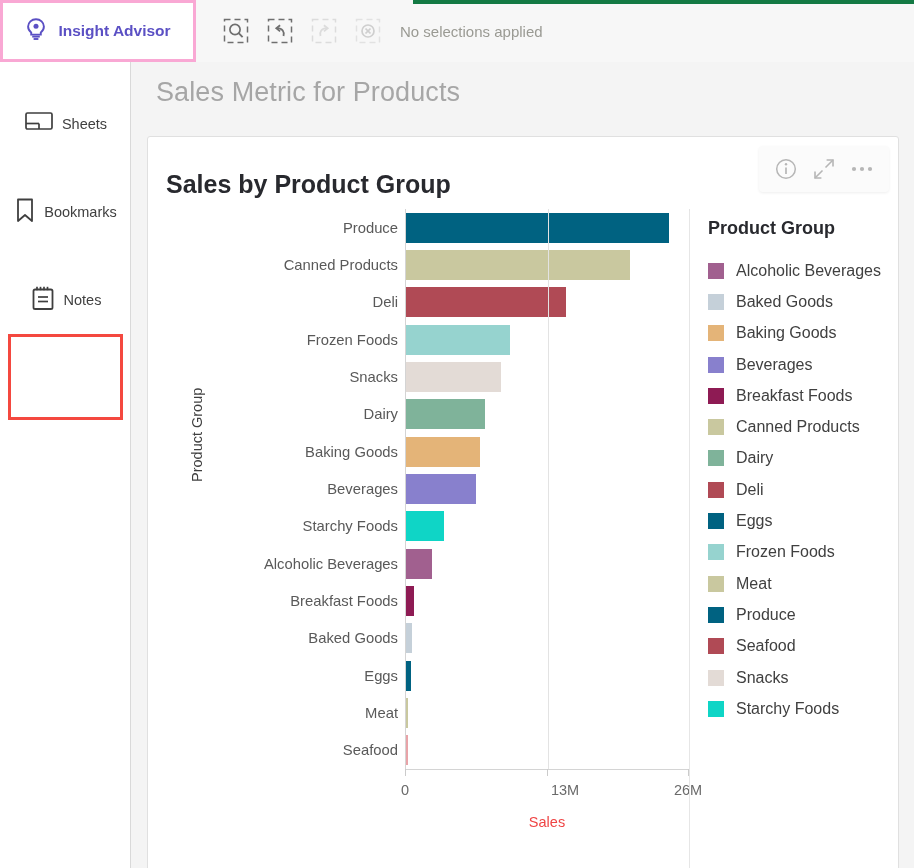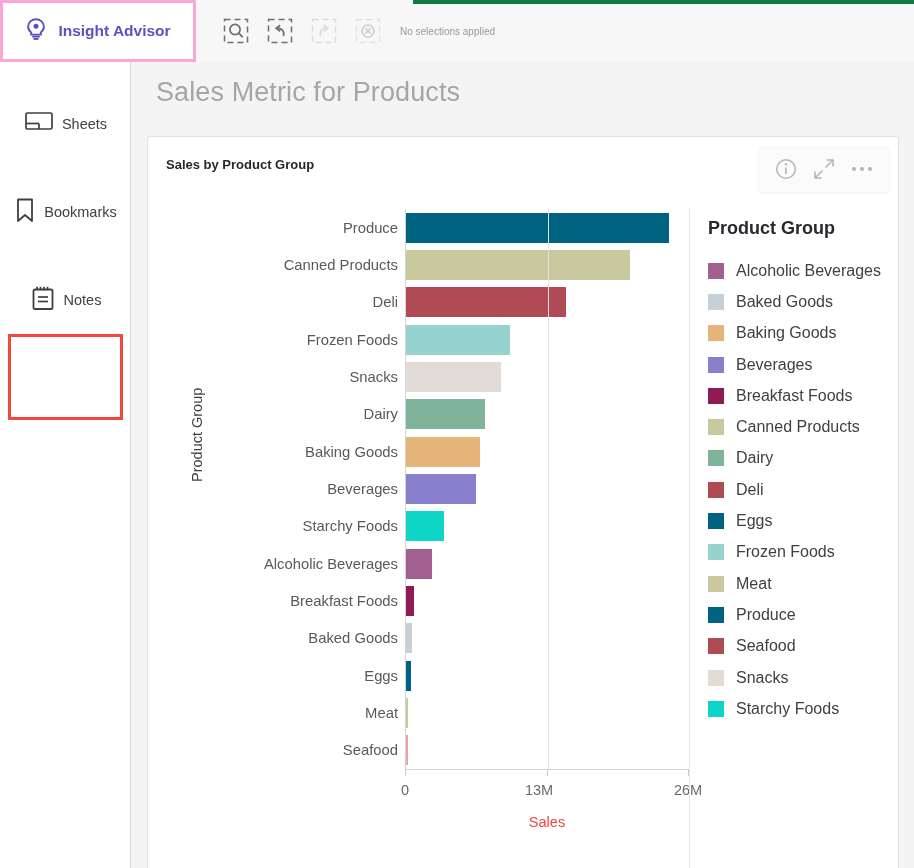--- a/index.html
+++ b/index.html
@@ -44,21 +44,21 @@
     background: #f7f7f7;
   }
   .tb-icon {
     width: 44px; height: 44px;
     display: flex; align-items: center; justify-content: center;
     cursor: pointer;
   }
   .tb-icon.disabled { cursor: default; opacity: 1; }
   #sel-text {
     margin-left: 10px;
-    font-size: 10px; color: #9a9a93;
+    font-size: 15px; color: #9a9a93;
   }
 
   
   #rail {
     position: absolute; left: 0; top: 62px; width: 131px; height: 806px;
     background: #ffffff;
     border-right: 1px solid #d9d9d9;
     padding-top: 18px;
   }
   .rail-item {
@@ -87,22 +87,22 @@
     letter-spacing: 0.1px;
   }
   #card {
     position: absolute; left: 16px; top: 74px;
     width: 752px; height: 779px;
     background: #ffffff;
     border: 1px solid #e0e0e0;
     border-radius: 3px;
   }
   #card-title {
-    position: absolute; left: 18px; top: 20px;
-    font-size: 13px; font-weight: 700; color: #28292e;
+    position: absolute; left: 18px; top: 33px;
+    font-size: 25px; font-weight: 700; color: #28292e;
   }
   #card-actions {
     position: absolute; right: 9px; top: 9px;
     height: 46px;
     display: flex; align-items: center; gap: 4px;
     background: #fbfbfb;
     border-radius: 4px;
     padding: 0 10px;
     box-shadow: 0 1px 3px rgba(0,0,0,0.07);
   }
@@ -370,21 +370,21 @@
               <div class="bar" title="Meat" style="left: 0px; top: 504px; width: 2px; background: rgb(201, 200, 159);"></div>
               <div class="bar" title="Seafood" style="left: 0px; top: 541.333px; width: 2px; background: rgb(232, 163, 168);"></div>
               <div class="gridline" style="left: 141.5px;"></div>
               <div class="gridline" style="left: 283px;"></div>
             </div>
           <div id="xaxis-line"></div>
           <div id="xticks-holder">
               <div class="xtick" style="left: 183px;"></div>
               <div class="xlabel" style="left: 183px;">0</div>
               <div class="xtick" style="left: 324.5px;"></div>
-              <div class="xlabel" style="left: 317px; text-align: center;">13M</div>
+              <div class="xlabel" style="left: 343px; text-align: center;">13M</div>
               <div class="xtick" style="left: 466px;"></div>
               <div class="xlabel" style="left: 466px;">26M</div>
             </div>
           <div id="xaxis-title">Sales</div>
         </div>
 
         <div id="legend">
           <div id="legend-title">Product Group</div>
           <div id="legend-items">
               <div class="legend-item">

